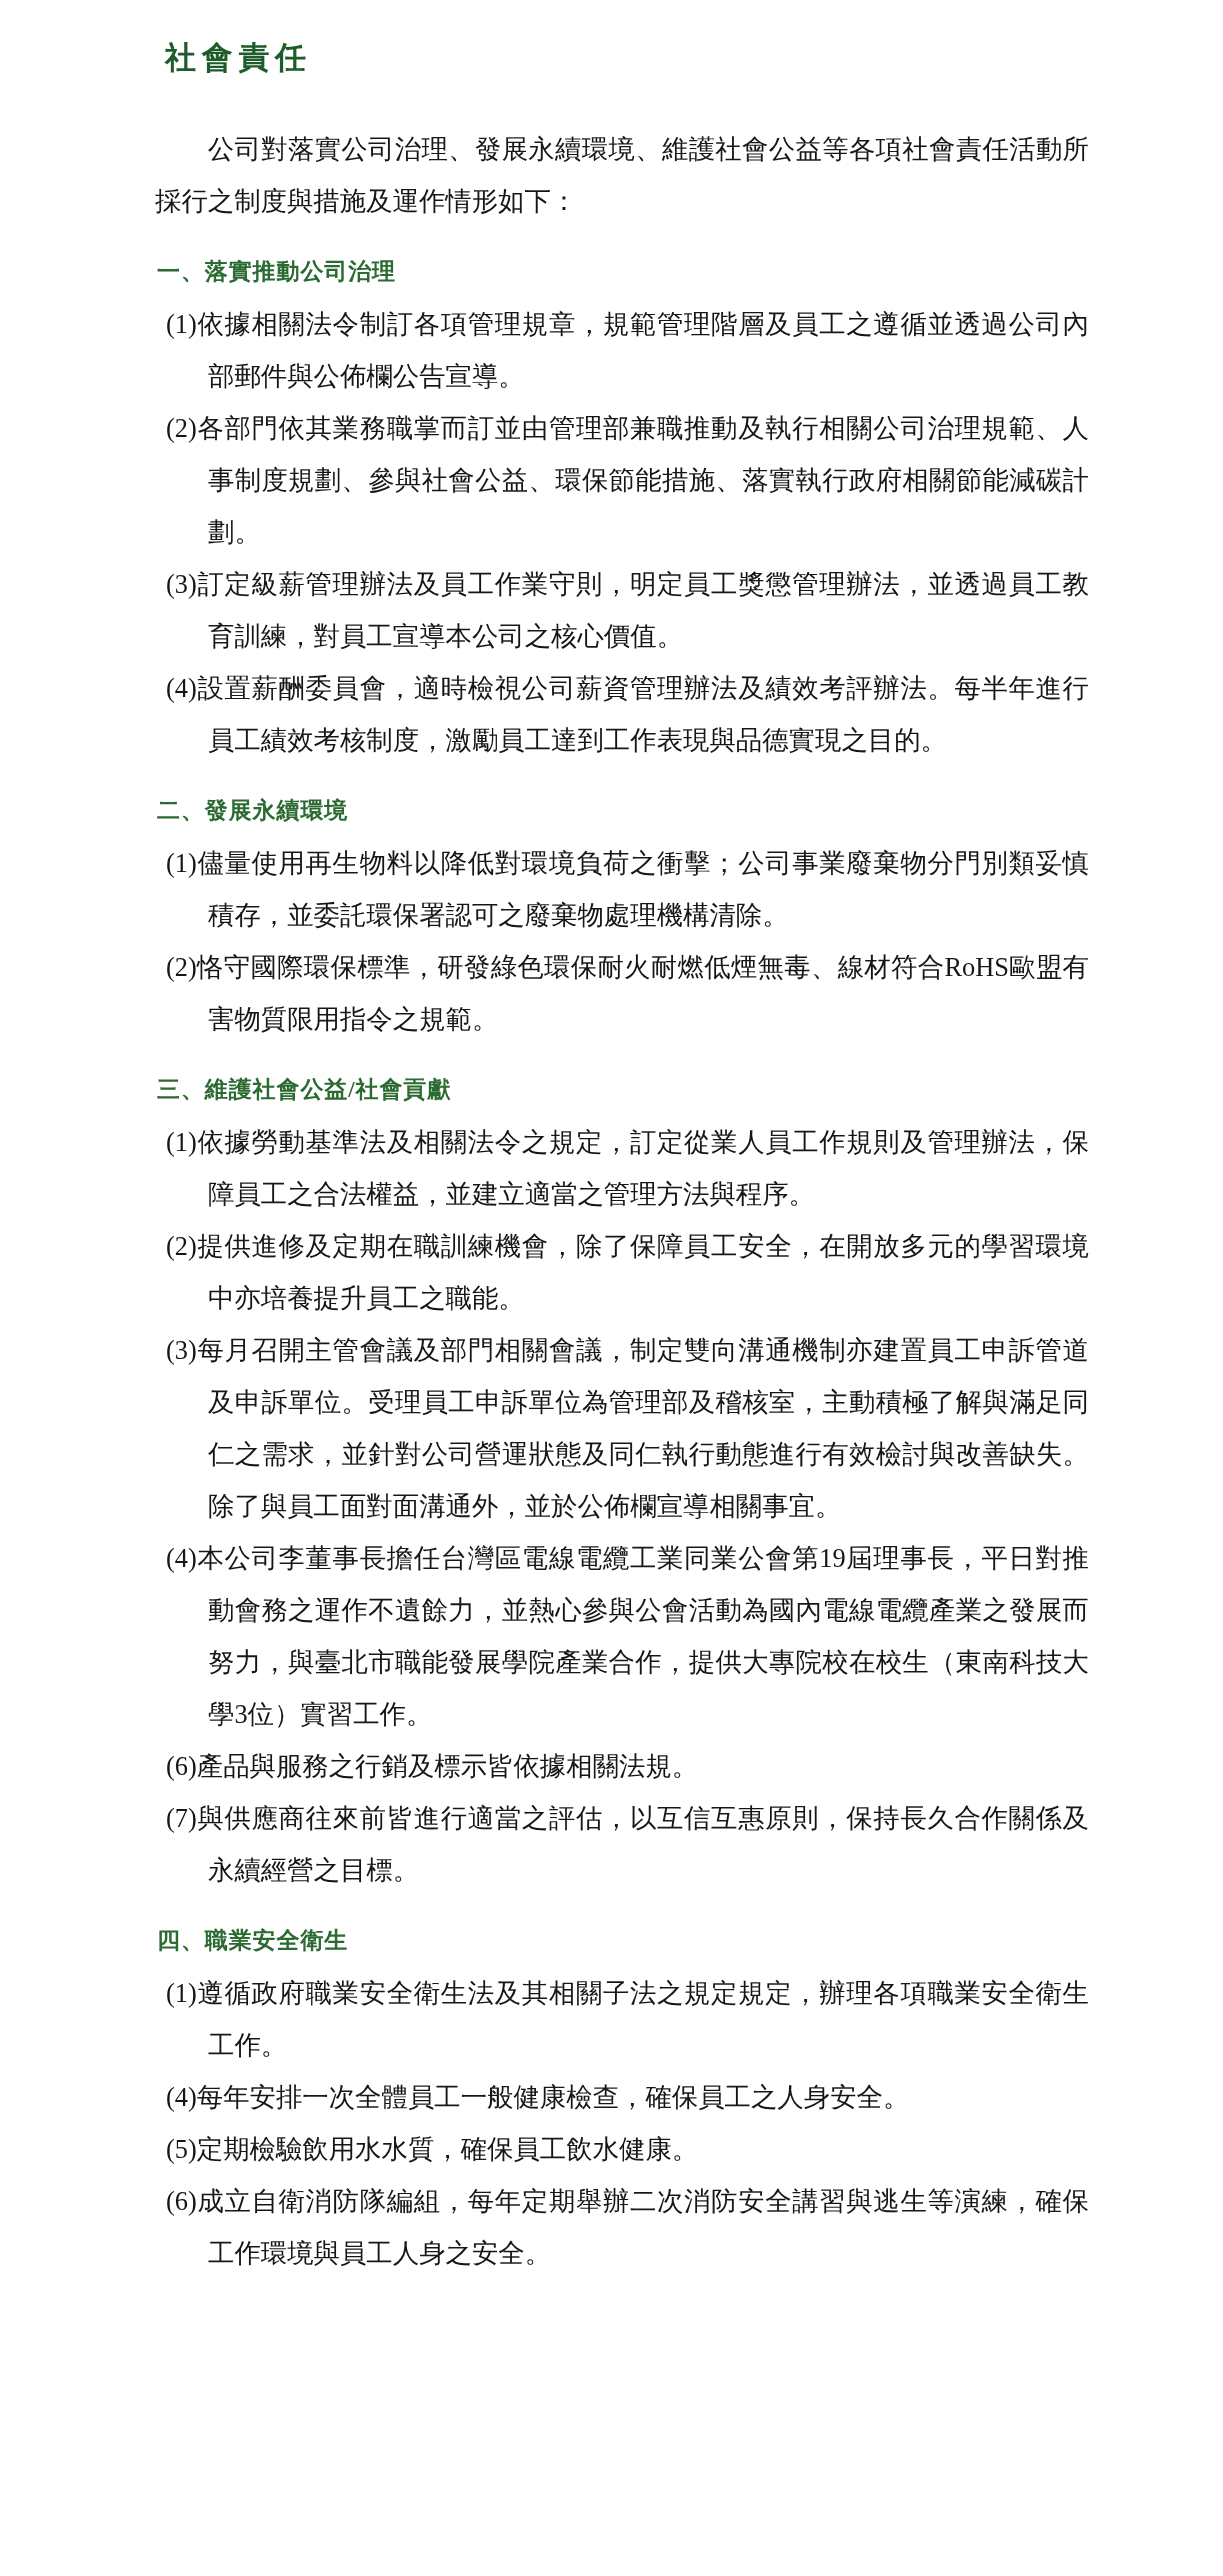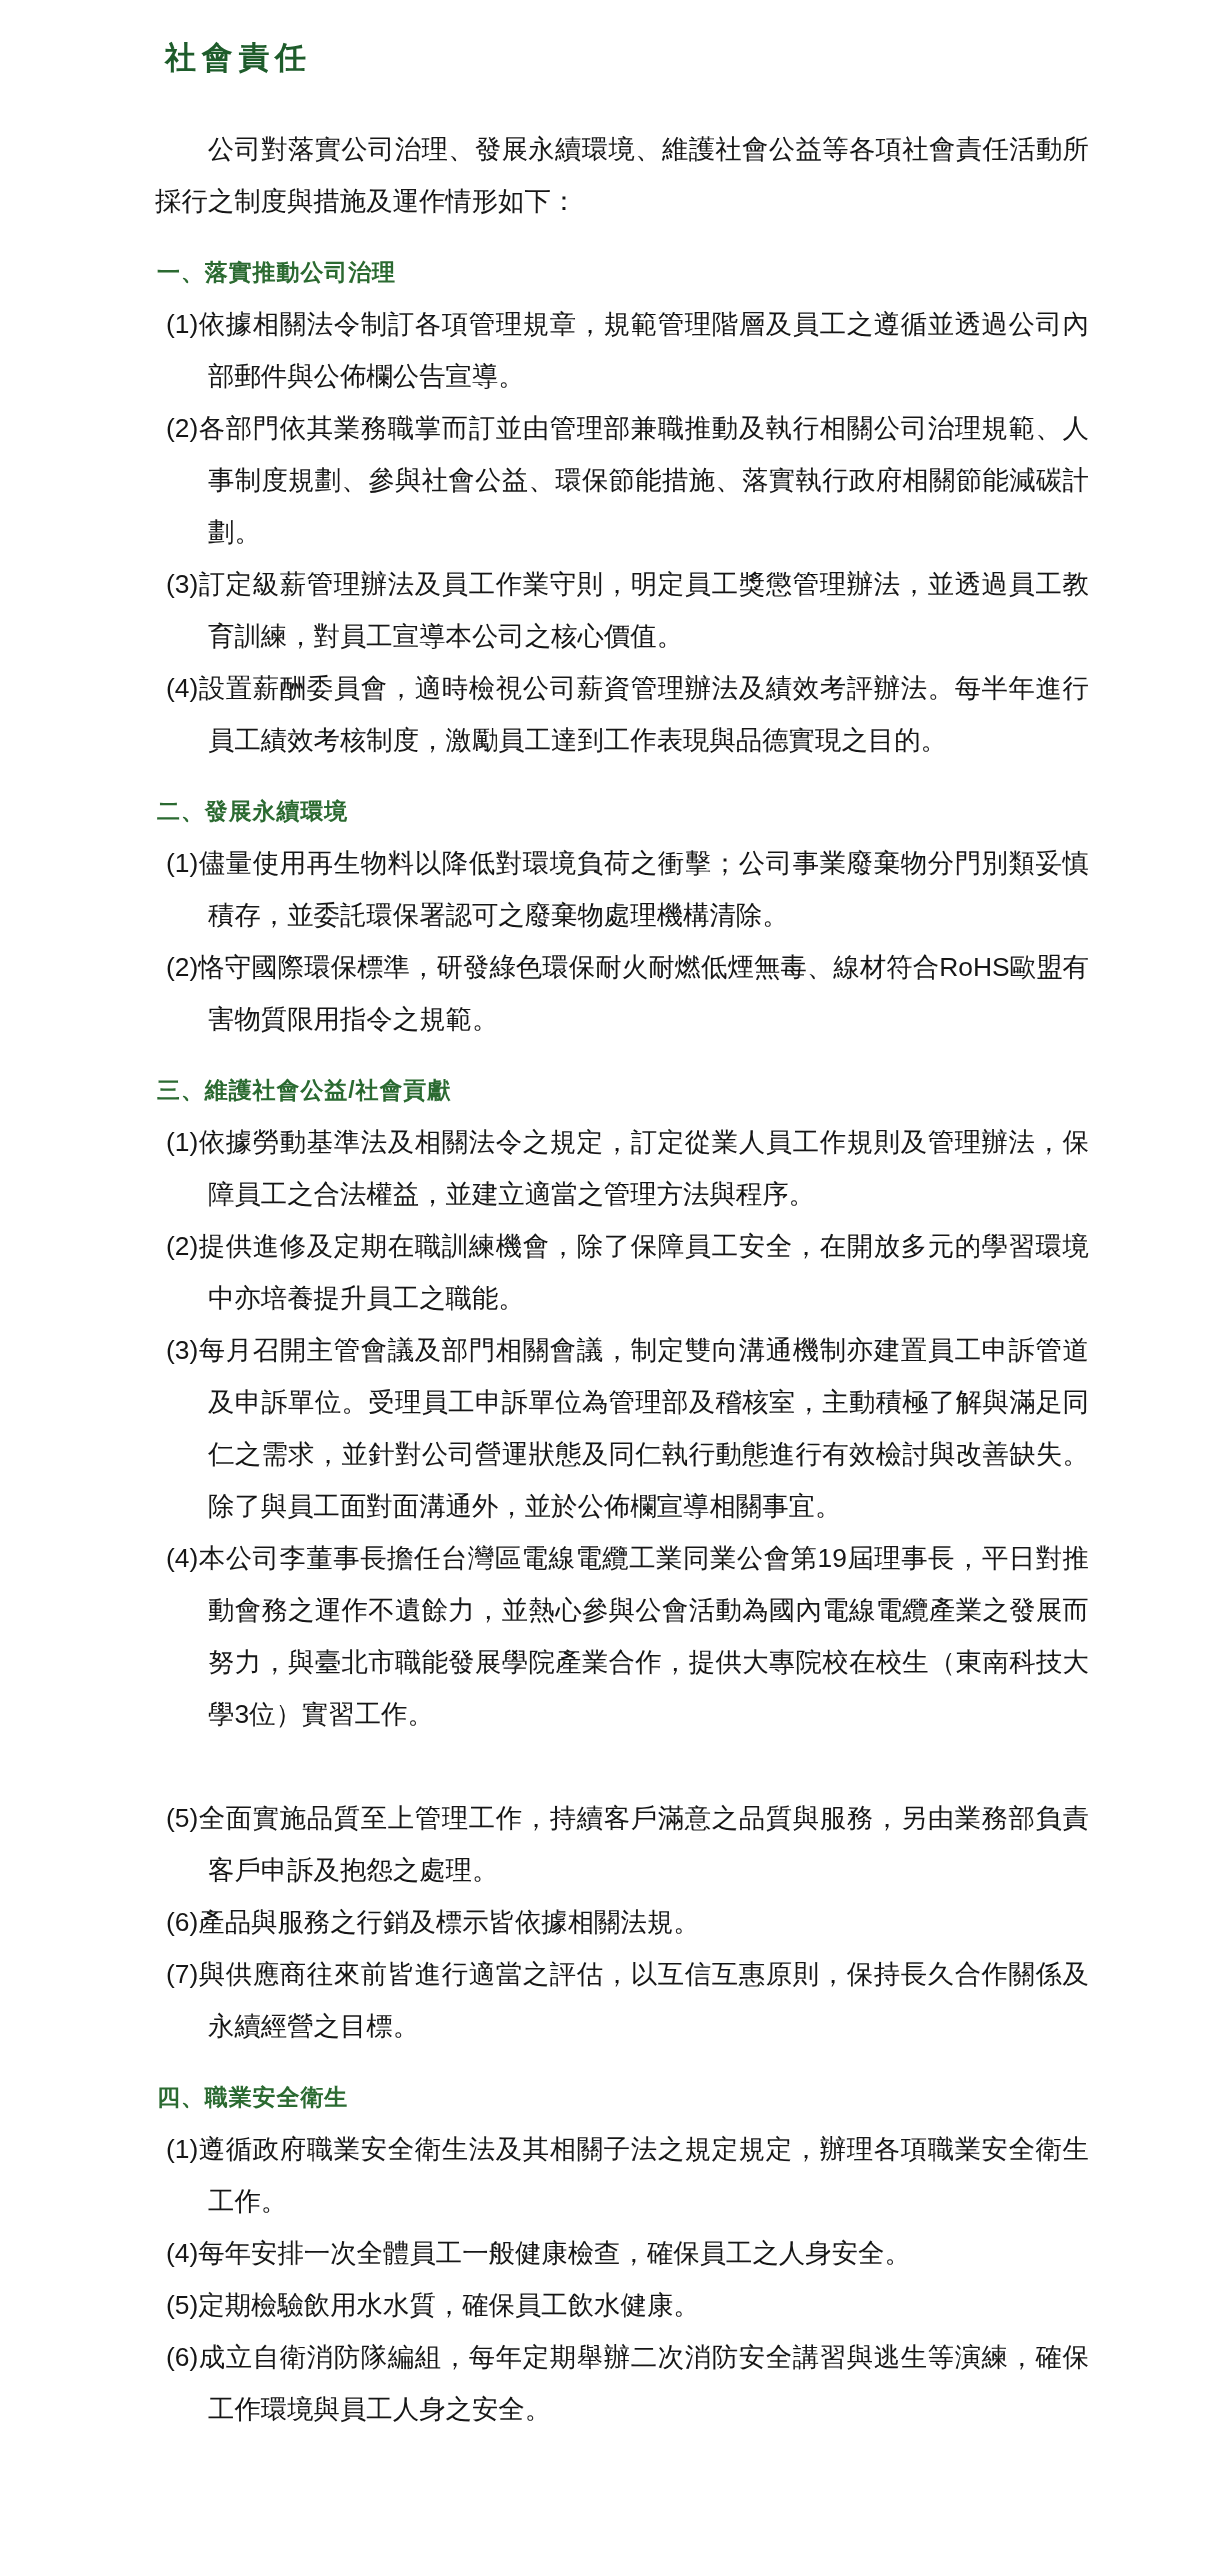--- a/index.html
+++ b/index.html
@@ -7,21 +7,21 @@
     padding: 0;
     background: #ffffff;
   }
   .page {
     position: relative;
     width: 1075px;
     height: 2576px;
     margin: 0 auto;
     background: #ffffff;
     overflow: hidden;
-    font-family: Liberation Sans, sans-serif;
+    font-family: Liberation Serif, serif;
     font-size: 26.4px;
     line-height: 52px;
     color: #161616;
   }
   .page-title {
     margin: 38px 60px 0 91px;
     font-size: 31px;
     line-height: 40px;
     font-weight: bold;
     letter-spacing: 5.7px;
@@ -77,21 +77,20 @@
     <p class="item">(1)儘量使用再生物料以降低對環境負荷之衝擊；公司事業廢棄物分門別類妥慎積存，並委託環保署認可之廢棄物處理機構清除。</p>
     <p class="item">(2)恪守國際環保標準，研發綠色環保耐火耐燃低煙無毒、線材符合RoHS歐盟有害物質限用指令之規範。</p>
   </div>
 
   <div class="section">
     <div class="section-heading">三、維護社會公益/社會貢獻</div>
     <p class="item">(1)依據勞動基準法及相關法令之規定，訂定從業人員工作規則及管理辦法，保障員工之合法權益，並建立適當之管理方法與程序。</p>
     <p class="item">(2)提供進修及定期在職訓練機會，除了保障員工安全，在開放多元的學習環境中亦培養提升員工之職能。</p>
     <p class="item">(3)每月召開主管會議及部門相關會議，制定雙向溝通機制亦建置員工申訴管道及申訴單位。受理員工申訴單位為管理部及稽核室，主動積極了解與滿足同仁之需求，並針對公司營運狀態及同仁執行動態進行有效檢討與改善缺失。除了與員工面對面溝通外，並於公佈欄宣導相關事宜。</p>
     <p class="item">(4)本公司李董事長擔任台灣區電線電纜工業同業公會第19屆理事長，平日對推動會務之運作不遺餘力，並熱心參與公會活動為國內電線電纜產業之發展而努力，與臺北市職能發展學院產業合作，提供大專院校在校生（東南科技大學3位）實習工作。</p>
-    <p class="item gap-before">(5)全面實施品質至上管理工作，持續客戶滿意之品質與服務，另由業務部負責客戶申訴及抱怨之處理。</p>
     <p class="item">(6)產品與服務之行銷及標示皆依據相關法規。</p>
     <p class="item">(7)與供應商往來前皆進行適當之評估，以互信互惠原則，保持長久合作關係及永續經營之目標。</p>
   </div>
 
   <div class="section">
     <div class="section-heading">四、職業安全衛生</div>
     <p class="item">(1)遵循政府職業安全衛生法及其相關子法之規定規定，辦理各項職業安全衛生工作。</p>
     <p class="item">(4)每年安排一次全體員工一般健康檢查，確保員工之人身安全。</p>
     <p class="item">(5)定期檢驗飲用水水質，確保員工飲水健康。</p>
     <p class="item">(6)成立自衛消防隊編組，每年定期舉辦二次消防安全講習與逃生等演練，確保工作環境與員工人身之安全。</p>

